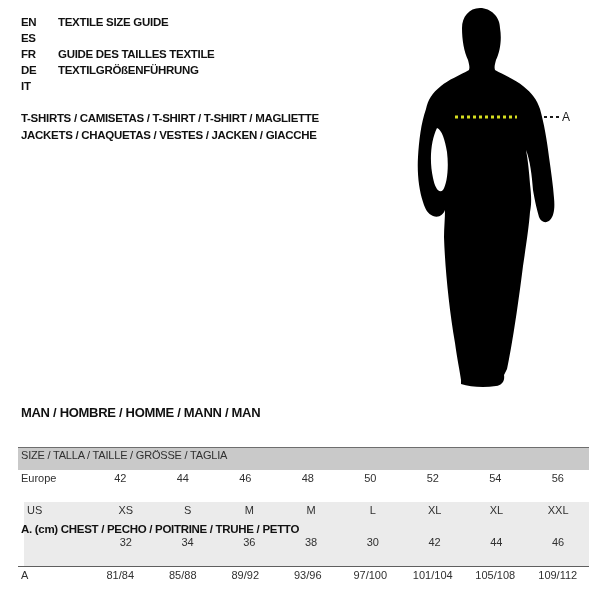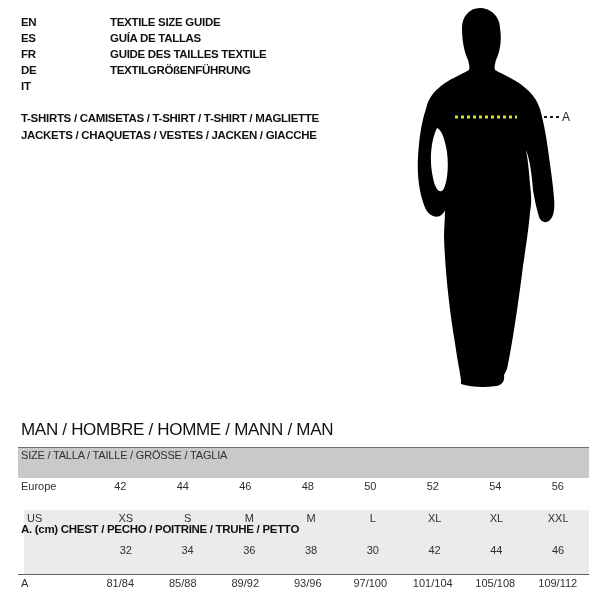--- a/index.html
+++ b/index.html
@@ -1,59 +1,58 @@
 <!DOCTYPE html>
 <html><head>
 <meta charset="utf-8">
 <style>
   html,body{margin:0;padding:0;background:#ffffff;}
   body{width:600px;height:600px;position:relative;overflow:hidden;
        font-family:"Liberation Sans","DejaVu Sans",sans-serif;color:#111;}
 
   
   .lang-list{position:absolute;left:21px;top:14px;}
-  .lang-row{display:flex;height:16px;line-height:16px;gap:8px;}
+  .lang-row{display:flex;height:16px;line-height:16px;}
   .lang-code{width:37px;font-size:11.5px;font-weight:700;letter-spacing:-0.3px;}
-  .lang-label{font-size:11.5px;font-weight:700;letter-spacing:-0.3px;margin-left:44px;}
+  .lang-label{font-size:11.5px;font-weight:700;letter-spacing:-0.3px;}
 
   
   .categories{position:absolute;left:21px;top:110px;}
   .category-line{font-size:11.5px;font-weight:700;letter-spacing:-0.3px;line-height:17px;}
 
   
   .figure-svg{position:absolute;left:405px;top:0px;}
   .measure-label{position:absolute;left:562px;top:110px;font-size:12px;font-weight:400;color:#1a1a1a;}
 
   
-  .section-title{position:absolute;left:21px;top:420px;font-size:17px;font-weight:400;letter-spacing:-0.3px;}
+  .section-title{position:absolute;left:21px;top:405px;font-size:13px;font-weight:700;letter-spacing:-0.3px;}
 
   
   .size-table{position:absolute;left:18px;top:447px;width:571px;font-size:11px;color:#303030;}
-  .t-header{height:31px;line-height:15px;background:#c9c9c9;border-top:1px solid #6e6e6e;
+  .t-header{height:23px;line-height:15px;background:#c9c9c9;border-top:1px solid #6e6e6e;
             padding-left:3px;box-sizing:border-box;letter-spacing:-0.2px;}
   .t-row{display:grid;grid-template-columns:71px repeat(8,1fr);height:32px;line-height:16px;}
   .t-row.band{background:#ebebeb;margin-left:6px;}
   .t-row.last{border-top:1px solid #5f5f5f;}
   .t-label{padding-left:3px;text-align:left;}
   .t-cell{text-align:center;}
 
   
   .footnote{position:absolute;left:21px;top:523px;font-size:11.5px;font-weight:700;letter-spacing:-0.3px;}
 </style>
 </head>
 <body>
 
 <div class="lang-list">
   <div class="lang-row">
     <span class="lang-code">EN</span>
     <span class="lang-label">TEXTILE SIZE GUIDE</span>
   </div>
   <div class="lang-row">
     <span class="lang-code">ES</span>
-    <span class="lang-label">GUÍA DE TALLAS</span>
   </div>
   <div class="lang-row">
     <span class="lang-code">FR</span>
     <span class="lang-label">GUIDE DES TAILLES TEXTILE</span>
   </div>
   <div class="lang-row">
     <span class="lang-code">DE</span>
     <span class="lang-label">TEXTILGRÖßENFÜHRUNG</span>
   </div>
   <div class="lang-row">

